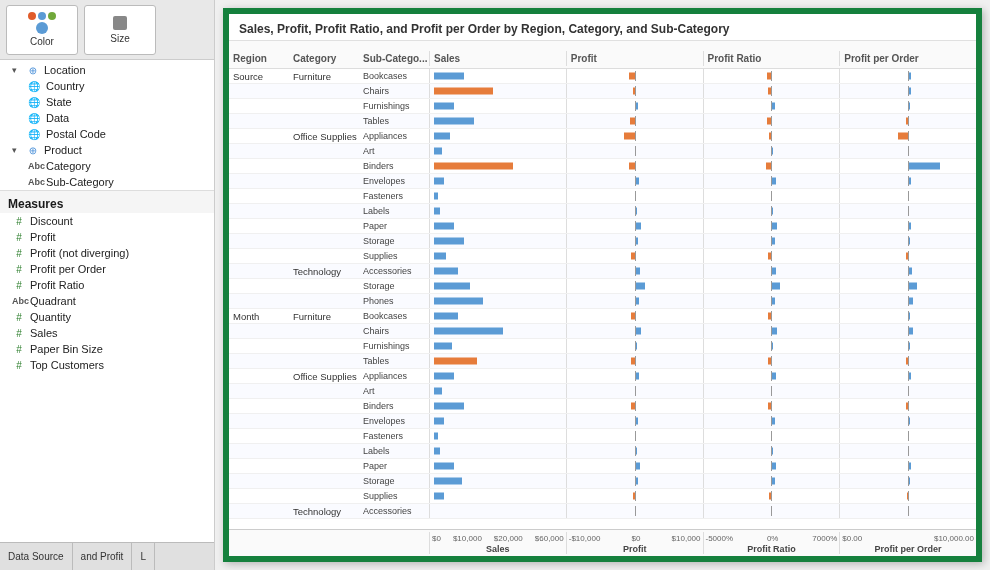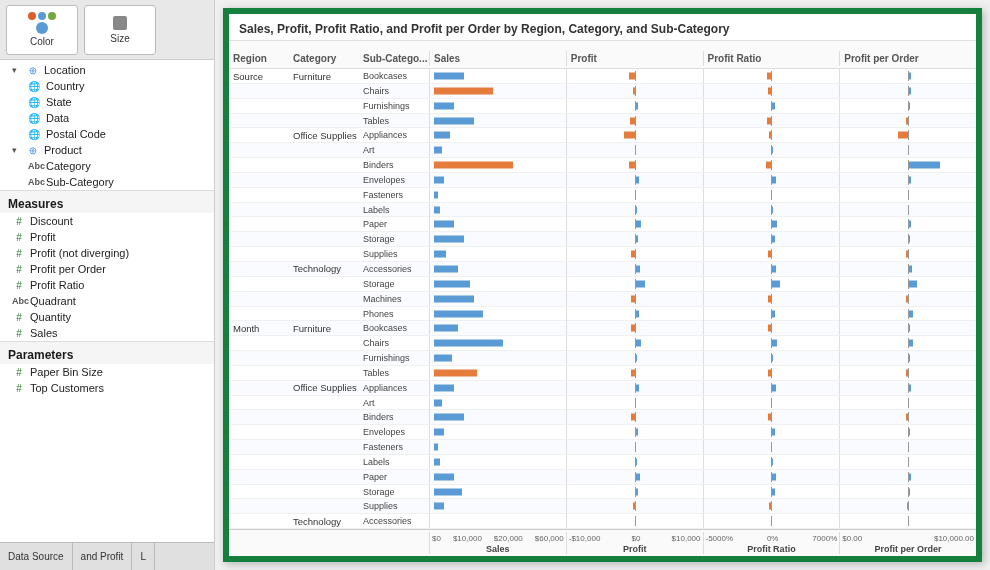--- a/index.html
+++ b/index.html
@@ -404,21 +404,20 @@
       </div>
       <div class="field-item">
         <span class="field-icon hash">#</span>
         <span>Quantity</span>
       </div>
       <div class="field-item">
         <span class="field-icon hash">#</span>
         <span>Sales</span>
       </div>
 
-      <div class="section-header">Parameters</div>
 
       <div class="field-item">
         <span class="field-icon hash">#</span>
         <span>Paper Bin Size</span>
       </div>
       <div class="field-item">
         <span class="field-icon hash">#</span>
         <span>Top Customers</span>
       </div>
     </div>
@@ -864,48 +863,20 @@
               <div class="bar-cell chart-col-divider">
                 <div class="bar-container" style="position: relative;">
                   <div class="zero-line" style="left: 50%;"></div>
                   <div class="bar" style="left: 50%; width: 6.4%; background: rgb(91, 155, 213);"></div>
                 </div>
               </div>
               <div class="bar-cell chart-col-divider">
                 <div class="bar-container" style="position: relative;">
                   <div class="zero-line" style="left: 50%;"></div>
                   <div class="bar" style="left: 50%; width: 6.4%; background: rgb(91, 155, 213);"></div>
-                </div>
-              </div>
-            </div>
-            <div class="data-row">
-              <div class="cell region"></div>
-              <div class="cell category"></div>
-              <div class="cell subcategory">Machines</div>
-              <div class="bar-cell chart-col-divider">
-                <div class="bar-container">
-                  <div class="bar" style="left: 2px; width: 30%; background: rgb(91, 155, 213);"></div>
-                </div>
-              </div>
-              <div class="bar-cell chart-col-divider">
-                <div class="bar-container" style="position: relative;">
-                  <div class="zero-line" style="left: 50%;"></div>
-                  <div class="bar" style="right: 50%; width: 2.4%; background: rgb(230, 124, 59);"></div>
-                </div>
-              </div>
-              <div class="bar-cell chart-col-divider">
-                <div class="bar-container" style="position: relative;">
-                  <div class="zero-line" style="left: 50%;"></div>
-                  <div class="bar" style="right: 50%; width: 2.4%; background: rgb(230, 124, 59);"></div>
-                </div>
-              </div>
-              <div class="bar-cell chart-col-divider">
-                <div class="bar-container" style="position: relative;">
-                  <div class="zero-line" style="left: 50%;"></div>
-                  <div class="bar" style="right: 50%; width: 1.6%; background: rgb(230, 124, 59);"></div>
                 </div>
               </div>
             </div>
             <div class="data-row">
               <div class="cell region"></div>
               <div class="cell category"></div>
               <div class="cell subcategory">Phones</div>
               <div class="bar-cell chart-col-divider">
                 <div class="bar-container">
                   <div class="bar" style="left: 2px; width: 37.5%; background: rgb(91, 155, 213);"></div>

